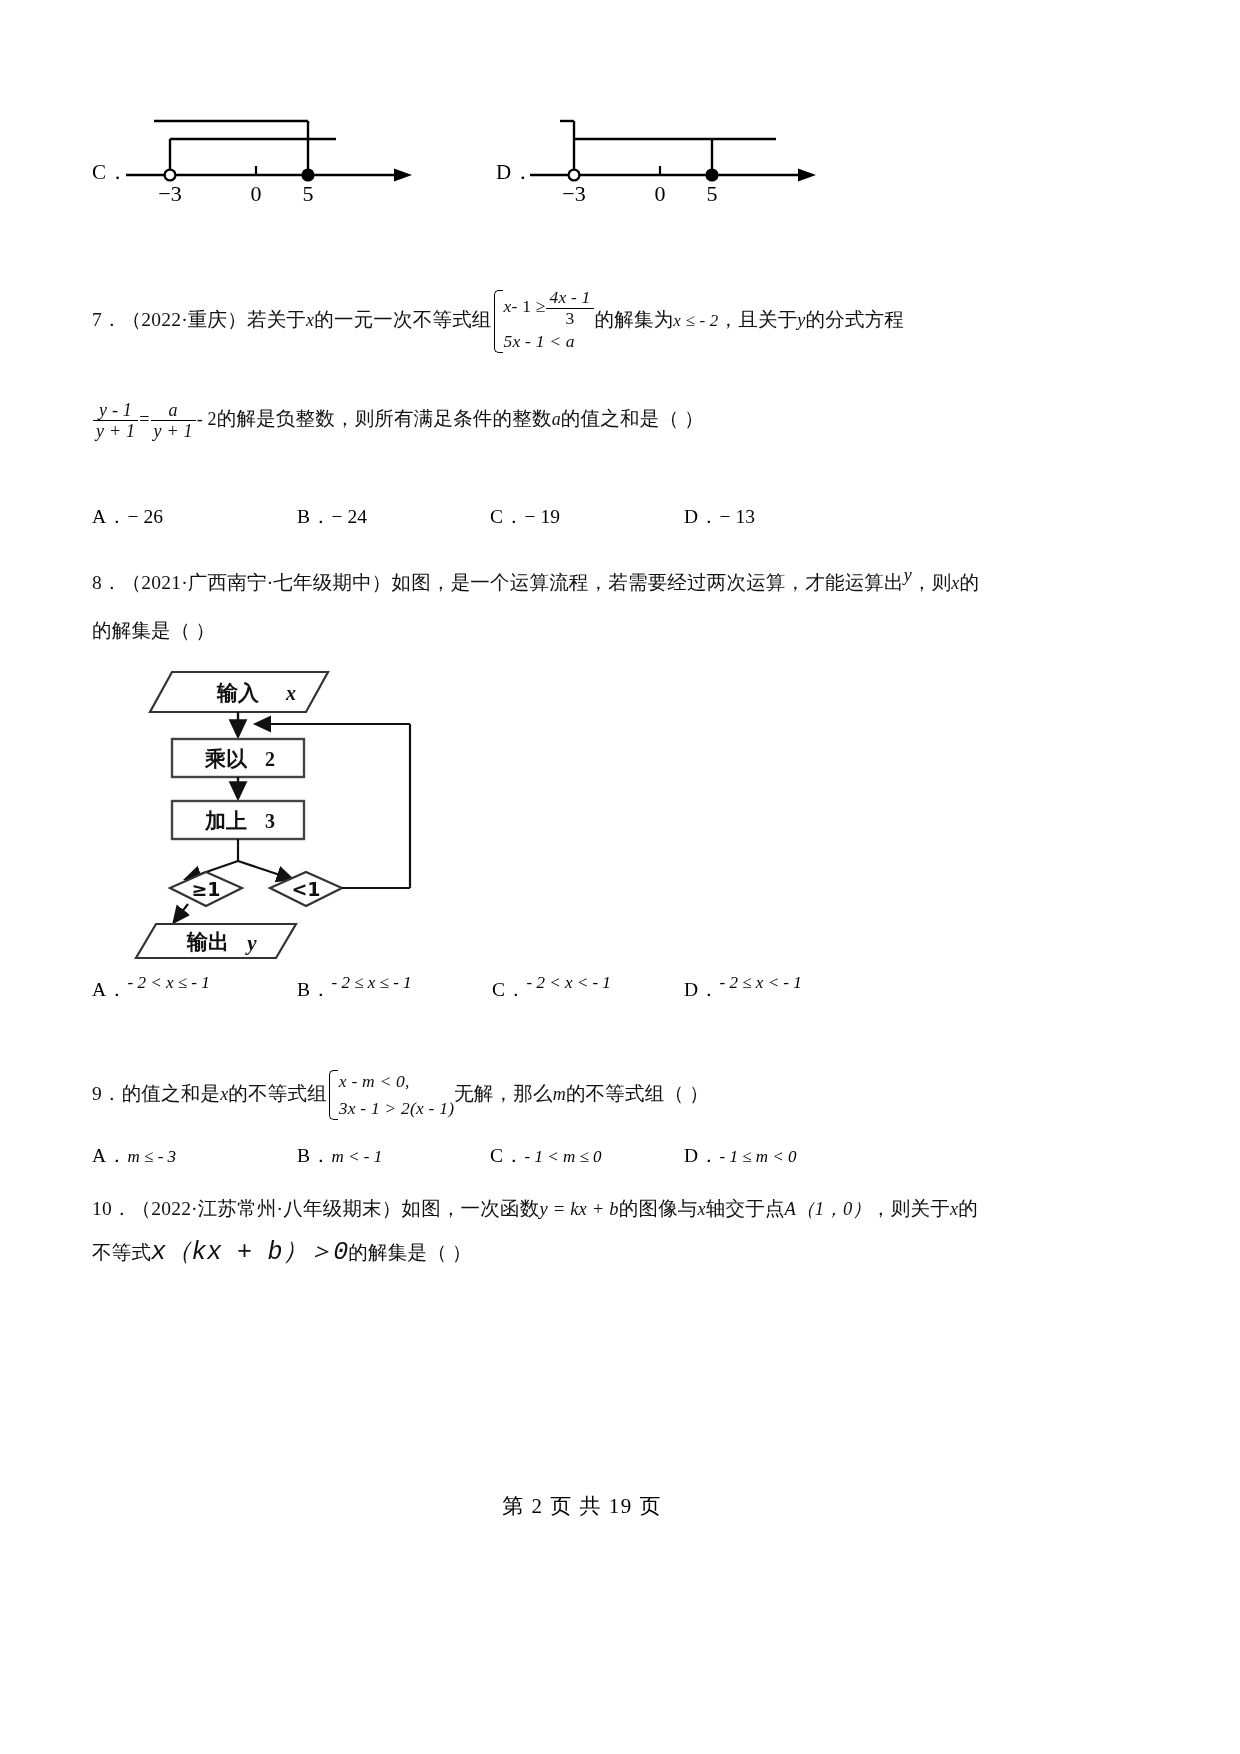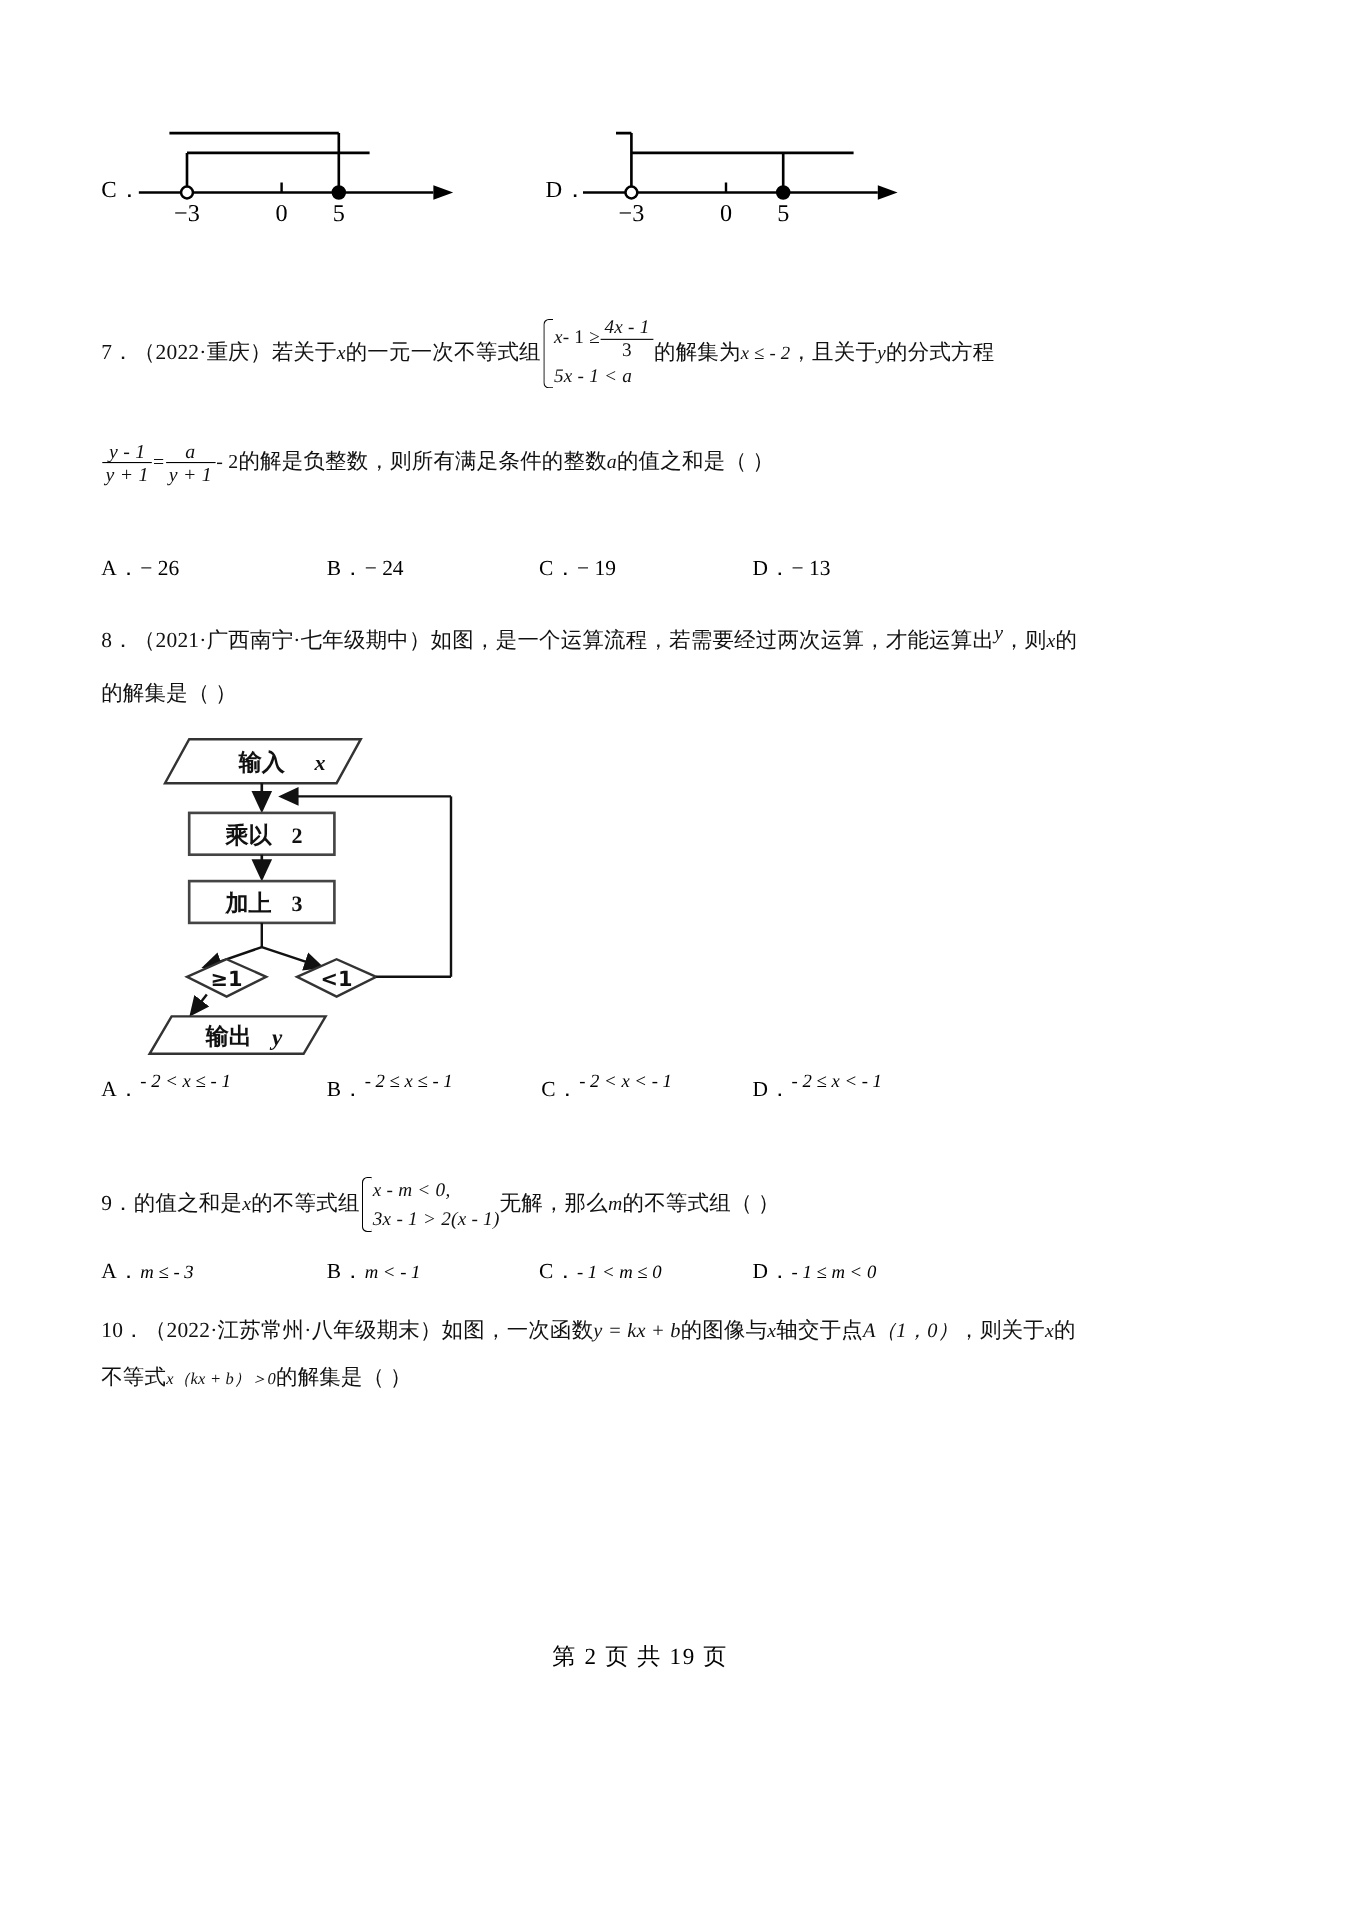--- a/index.html
+++ b/index.html
@@ -259,21 +259,21 @@
       <span class="ch" style="left:0px;"><span class="ch-letter">A．</span><span class="mi smallmath">m ≤ - 3</span></span>
       <span class="ch" style="left:205px;text-align:right;"><span class="ch-letter">B．</span><span class="mi smallmath">m &lt; - 1</span></span>
       <span class="ch" style="left:398px;"><span class="ch-letter">C．</span><span class="mi smallmath">- 1 &lt; m ≤ 0</span></span>
       <span class="ch" style="left:592px;"><span class="ch-letter">D．</span><span class="mi smallmath">- 1 ≤ m &lt; 0</span></span>
     </div>
 
     <div class="blk qtext" style="top:1192px;">
       <span>10．</span><span>（2022·江苏常州·八年级期末）</span><span>如图，一次函数</span><span class="mi" style="font-size:18.5px;">y = kx + b</span><span>的图像与</span><span class="mi" style="font-size:18px;">x</span><span>轴交于点</span><span class="mi" style="font-size:18.5px;">A（1，0）</span><span>，则关于</span><span class="mi" style="font-size:18px;">x</span><span>的</span>
     </div>
     <div class="blk qtext" style="top:1236px;">
-      <span>不等式</span><span class="mi" style="font-size:15px;">x（kx + b）＞0</span><span>的解集是（      ）</span>
+      <span>不等式</span><span class="mi" style="font-size:25px;font-family:Liberation Mono, monospace;">x（kx + b）＞0</span><span>的解集是（      ）</span>
     </div>
 
   </div>
 
   <div class="footer">
     <span>第 2 页 共 19 页</span>
   </div>
 </div>
 
 </body></html>

